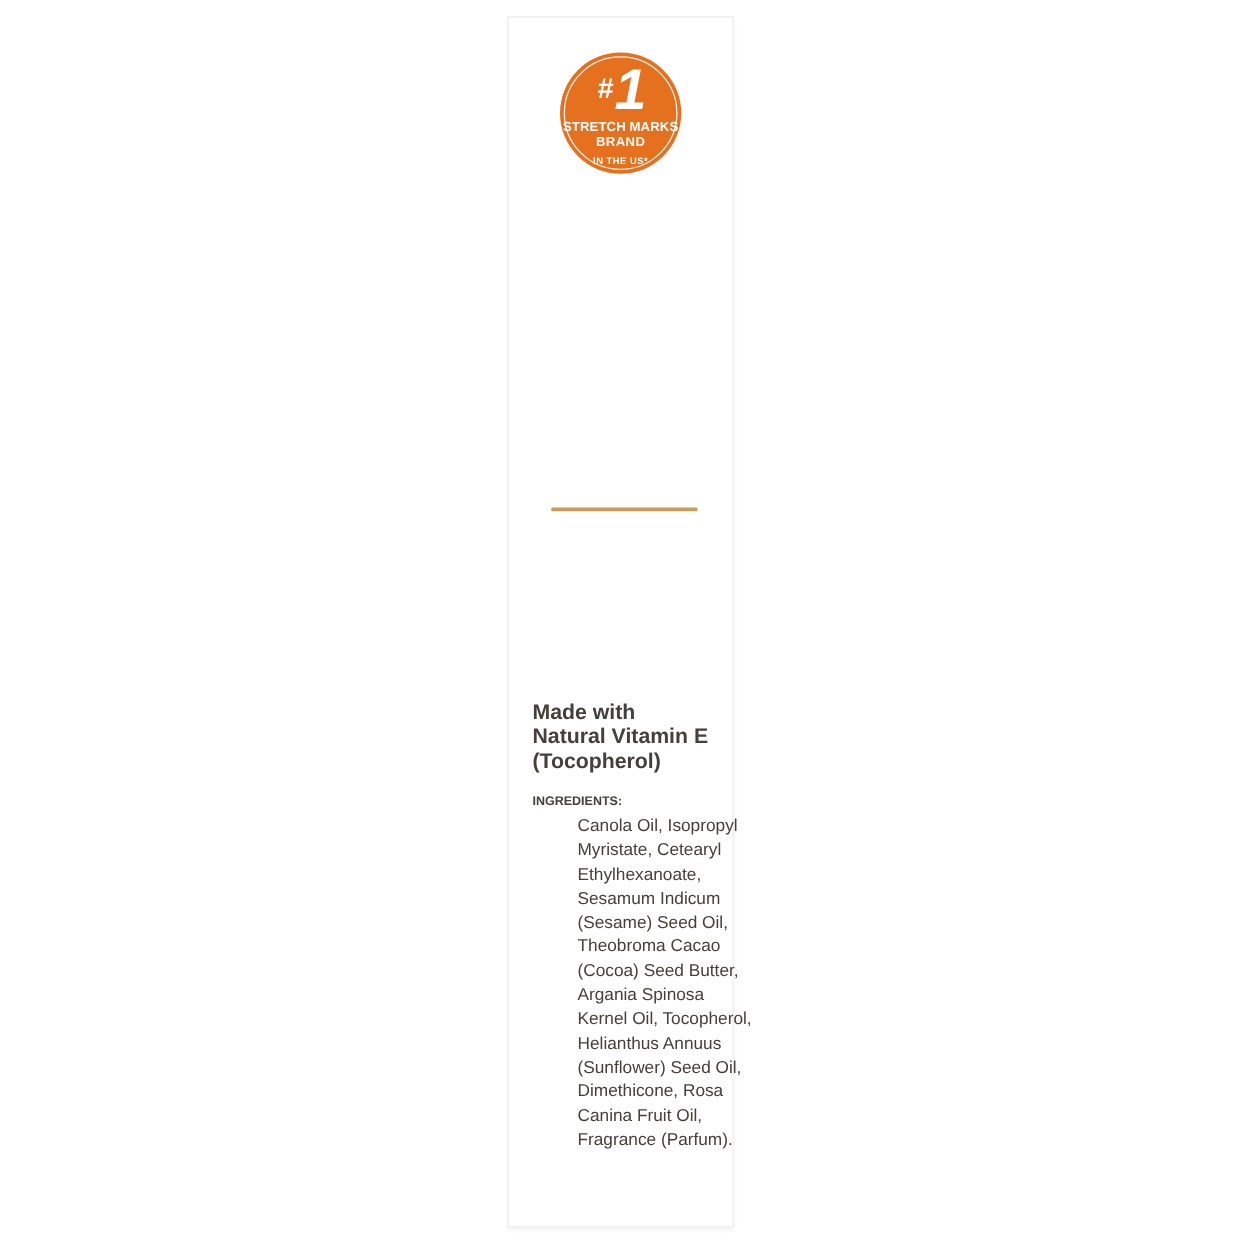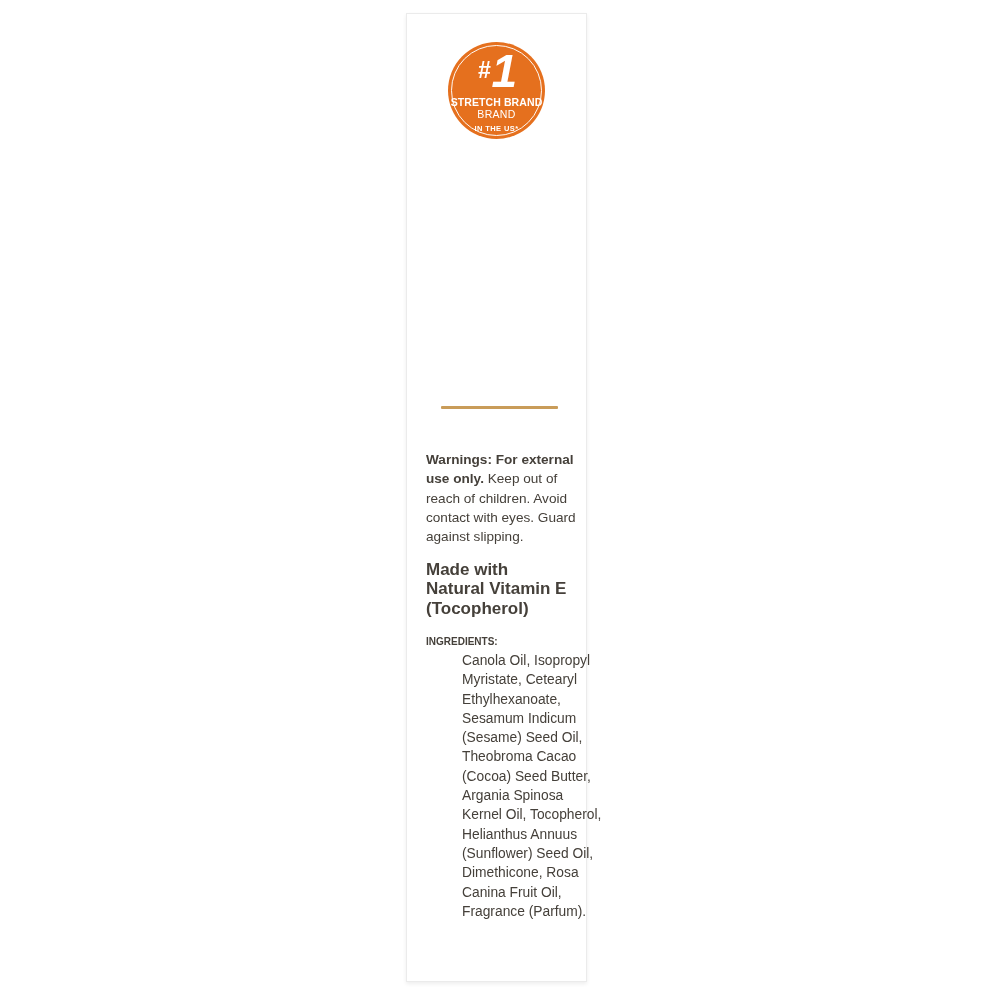--- a/index.html
+++ b/index.html
@@ -32,21 +32,21 @@
     position:absolute;inset:3px;border:1.5px solid rgba(255,255,255,0.95);
     border-radius:50%;pointer-events:none;
   }
   .badge-number{
     display:flex;align-items:flex-start;justify-content:center;
     font-style:italic;font-weight:700;line-height:0.92;margin-top:2px;
   }
   .badge-hash{font-size:23px;margin-top:10px;margin-right:1px;}
   .badge-one{font-size:46px;letter-spacing:-2px;}
   .badge-l2{font-size:10.5px;font-weight:700;letter-spacing:0.1px;margin-top:3px;white-space:nowrap;}
-  .badge-l3{font-size:10.5px;font-weight:400;letter-spacing:0.3px;}
+  .badge-l3{font-size:10.5px;font-weight:700;letter-spacing:0.3px;}
   .badge-l4{font-size:7.5px;font-weight:700;letter-spacing:0.4px;margin-top:4px;}
   .intro{
     position:absolute;left:19px;top:146px;width:158px;
     font-size:13.8px;line-height:19.3px;white-space:pre;color:var(--text-dark);
   }
   .divider{
     position:absolute;left:34px;top:392px;width:117px;height:2.5px;
     background:var(--divider-tan);border-radius:1px;
   }
   .warnings{
@@ -72,29 +72,28 @@
 
 <div class="stage">
   <div class="panel">
 
     <div class="badge">
       <div class="badge-ring"></div>
       <div class="badge-number">
         <span class="badge-hash">#</span>
         <span class="badge-one">1</span>
       </div>
-      <div class="badge-l2">STRETCH BRAND</div>
+      <div class="badge-l2">STRETCH MARKS</div>
       <div class="badge-l3">BRAND</div>
       <div class="badge-l4">IN THE US*</div>
     </div>
 
 
     <div class="divider"></div>
 
-    <div class="warnings"><b>Warnings: For external use only.</b><span> Keep out of reach of children. Avoid contact with eyes. Guard against slipping.</span></div>
 
     <div class="madewith">Made with
 Natural Vitamin E
 (Tocopherol)</div>
 
     <div class="ingredients-heading">INGREDIENTS:</div>
 
     <div class="ingredients">Canola Oil, Isopropyl
 Myristate, Cetearyl
 Ethylhexanoate,

